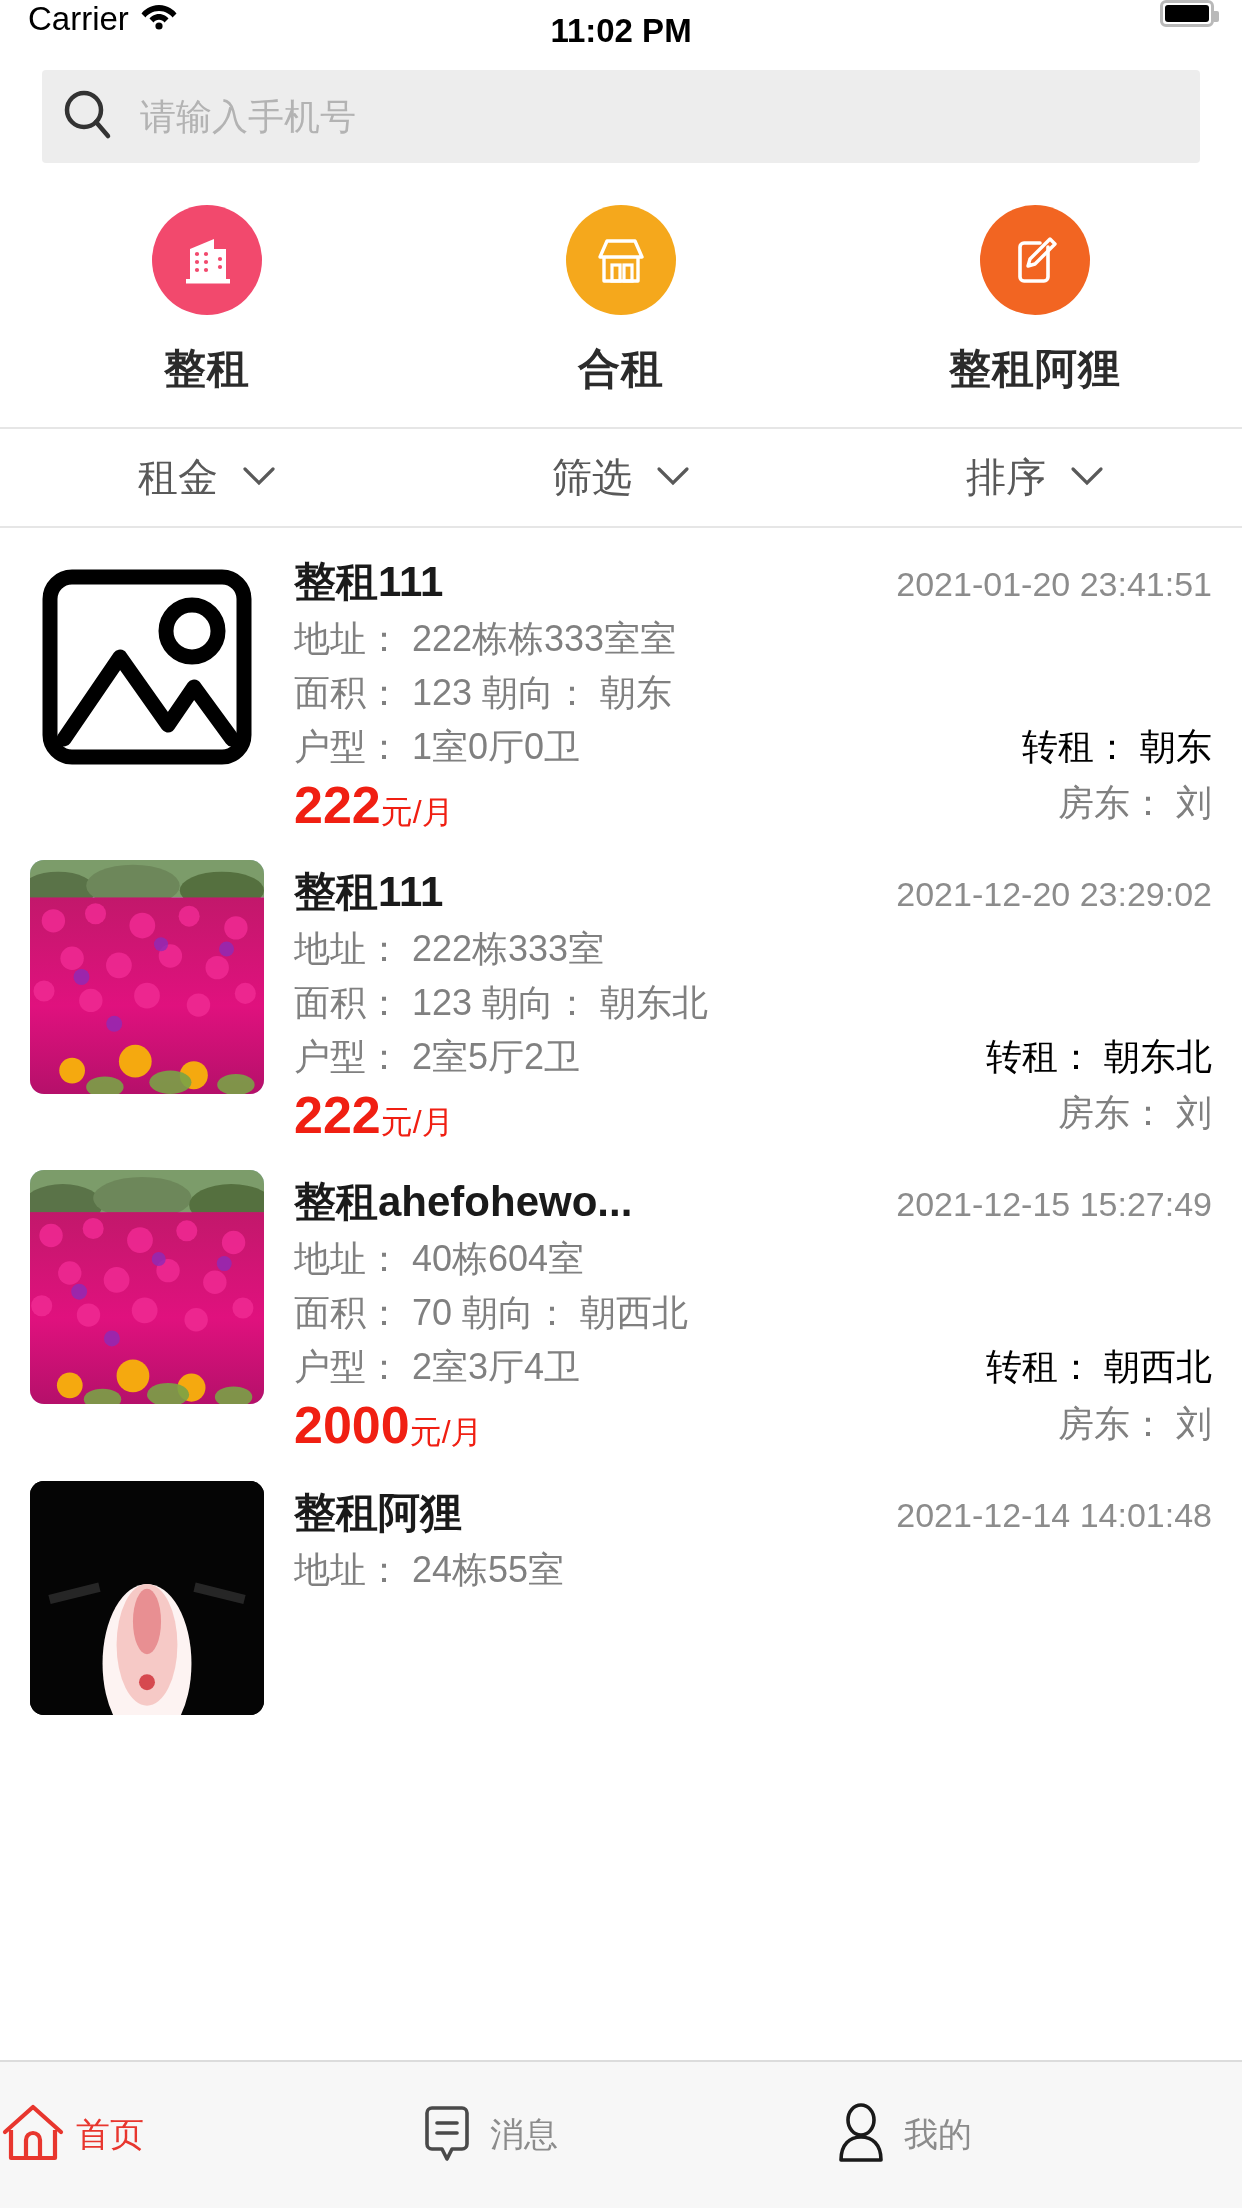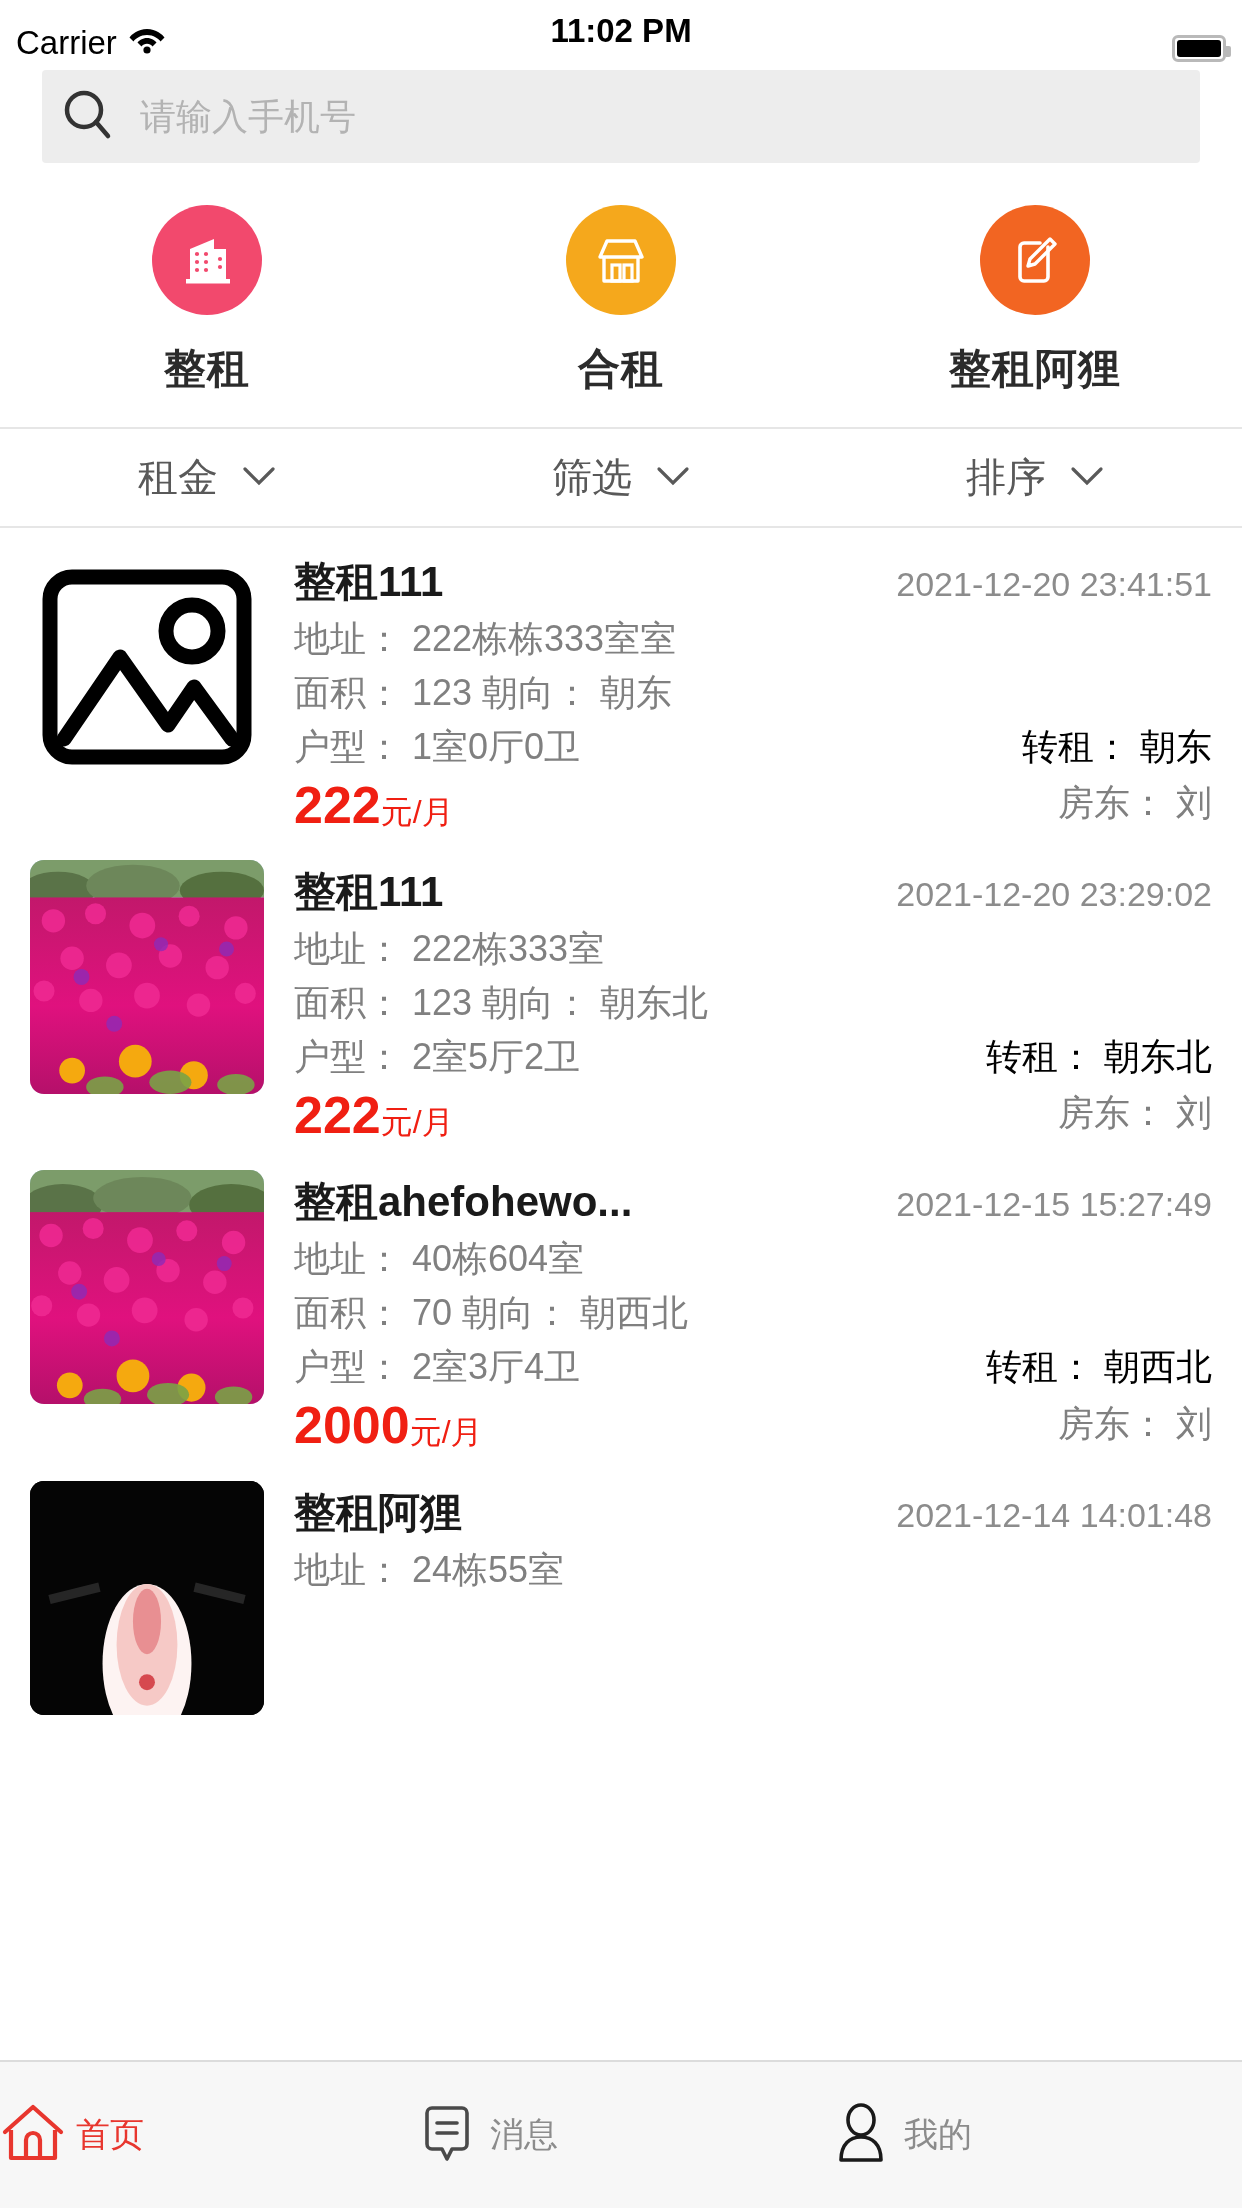--- a/index.html
+++ b/index.html
@@ -9,21 +9,21 @@
     background:#ffffff;
     font-family:"Liberation Sans","DejaVu Sans",sans-serif;
     -webkit-font-smoothing:antialiased;
     overflow:hidden;
   }
   .phone { position:relative; width:1242px; height:2208px; background:#fff; display:flex; flex-direction:column; }
 
   
   .statusbar {
     height:62px; flex:0 0 62px;
-    display:flex; align-items:flex-end; padding:0 16px;
+    display:flex; align-items:flex-start; padding:0 28px;
     background:#fff; color:#000;
     font-size:33px; font-weight:500;
     position:relative;
   }
   .sb-left { display:flex; align-items:center; gap:12px; }
   .sb-carrier { font-size:33px; letter-spacing:0px; }
   .wifi-ico { display:block; }
   .sb-center {
     position:absolute; left:0; right:0; top:0; bottom:0;
     display:flex; align-items:center; justify-content:center;
@@ -224,21 +224,21 @@
       <div class="thumb ph">
         <svg width="210" height="196" viewBox="0 0 210 196">
           <rect x="8" y="8" width="194" height="180" rx="22" fill="none" stroke="#000" stroke-width="15"></rect>
           <circle cx="150" cy="62" r="26" fill="none" stroke="#000" stroke-width="15"></circle>
           <path d="M22 170 L78 88 L126 156 L152 118 L190 170" fill="none" stroke="#000" stroke-width="15" stroke-linejoin="round" stroke-linecap="round"></path>
         </svg>
       </div>
       <div class="info">
         <div class="row">
           <span class="title">整租111</span>
-          <span class="time">2021-12-20 23:41:51</span>
+          <span class="time">2021-01-20 23:41:51</span>
         </div>
         <div class="meta">地址： 222栋栋333室室</div>
         <div class="meta">面积： 123    朝向： 朝东</div>
         <div class="row">
           <span class="meta">户型： 1室0厅0卫</span>
           <span class="meta-right">转租： 朝东</span>
         </div>
         <div class="row">
           <span class="price"><span>222</span><span class="unit">元/月</span></span>
           <span class="owner">房东： 刘</span>

